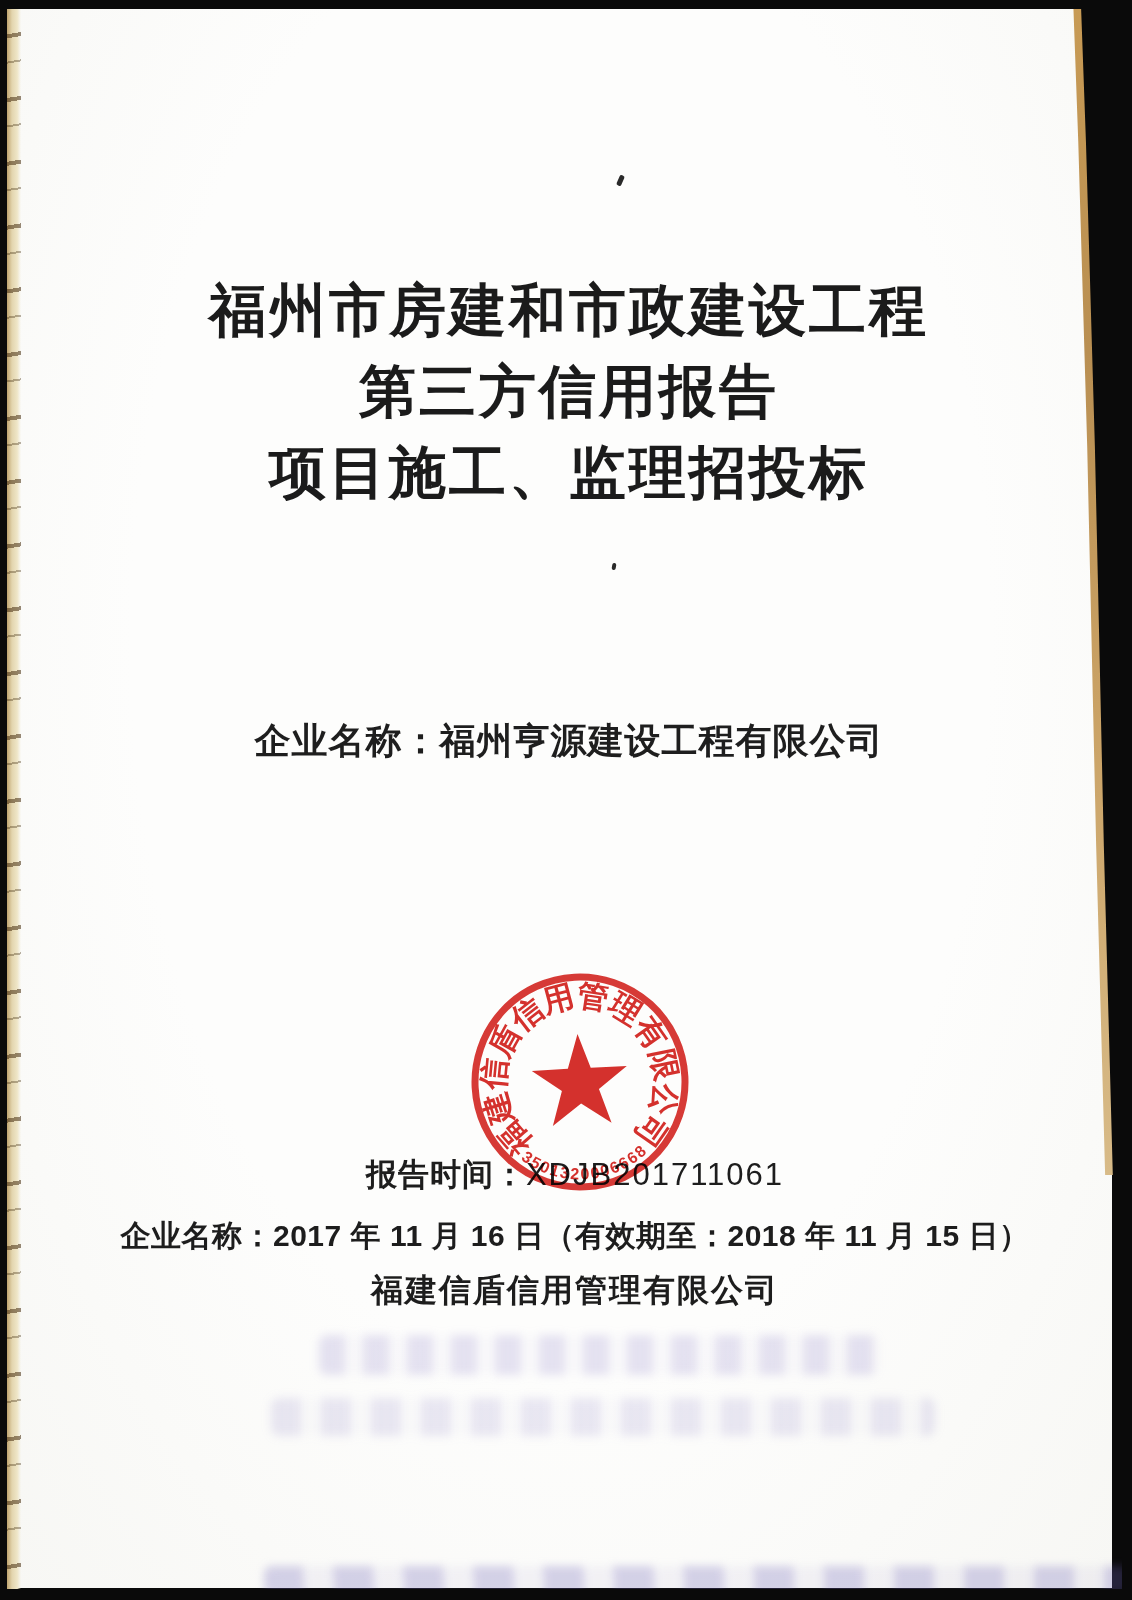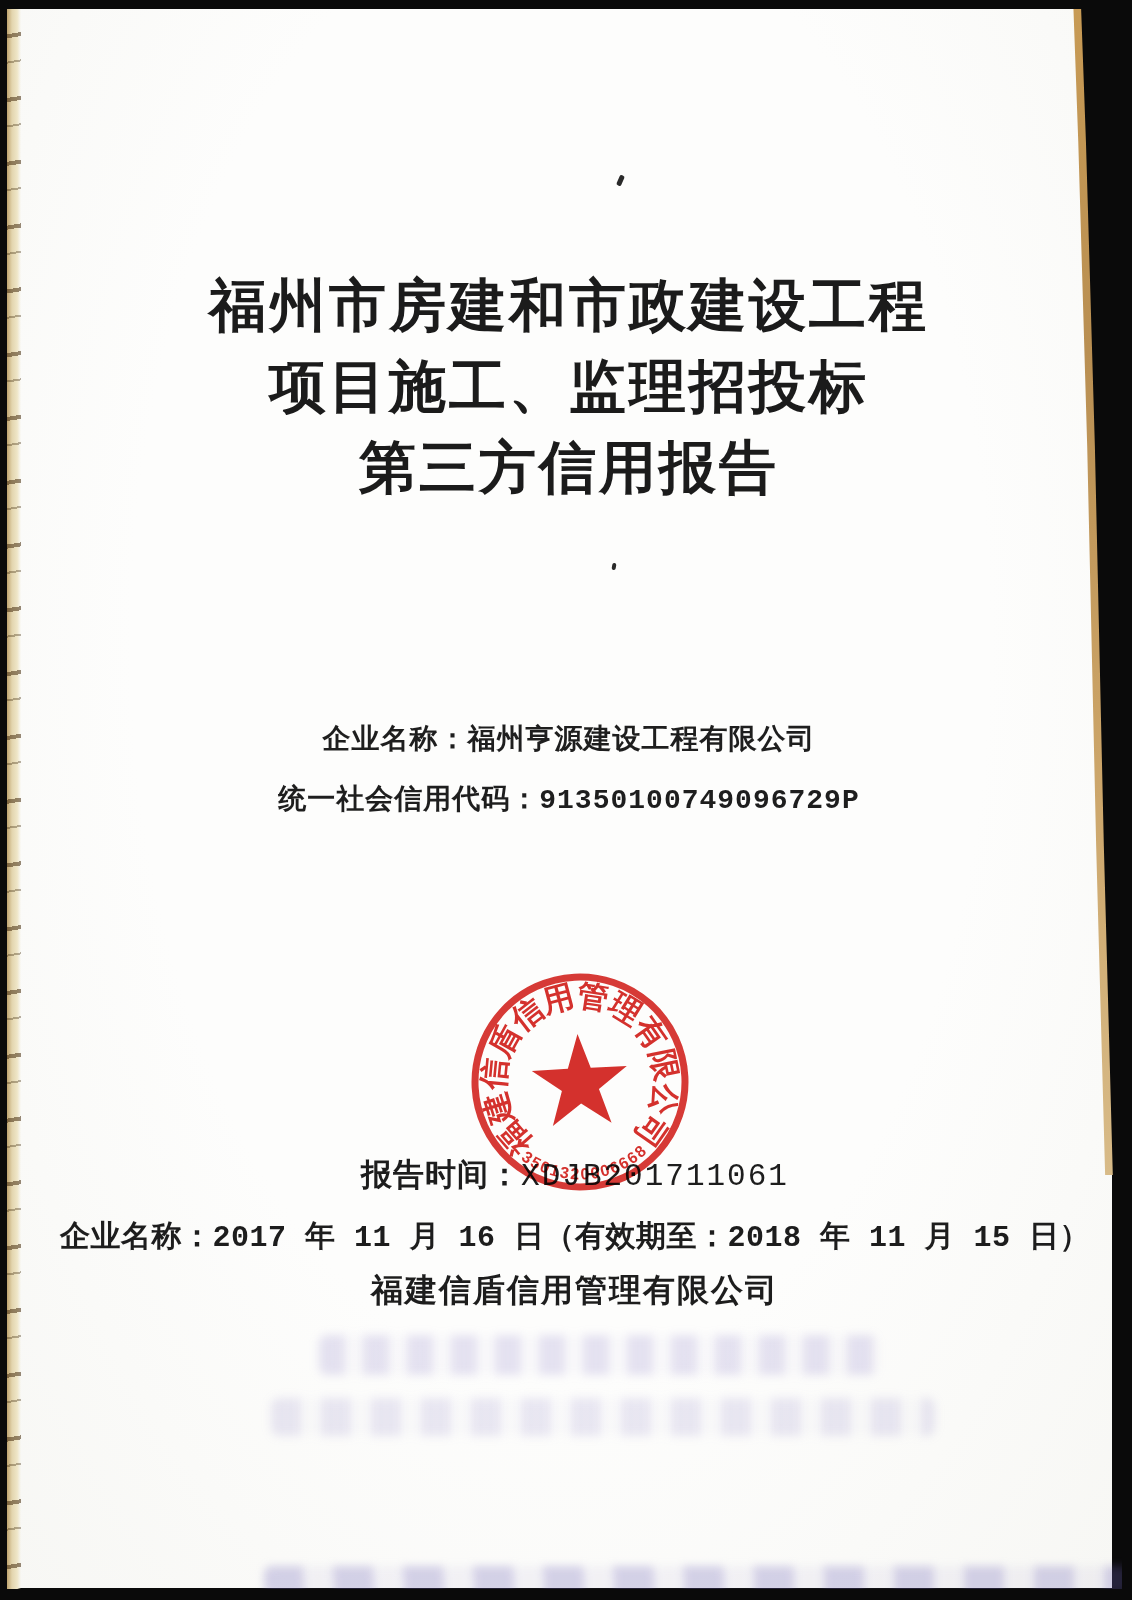--- a/index.html
+++ b/index.html
@@ -5,21 +5,20 @@
   html,body{margin:0;padding:0;}
   body{
     width:1132px;height:1600px;position:relative;overflow:hidden;
     background:#0a0a0a;
     font-family:"Liberation Sans","DejaVu Sans",sans-serif;
     color:#1d1d1d;
   }
   .paper{
     position:absolute;left:9px;top:8px;width:1103px;height:1580px;
     background:radial-gradient(ellipse at 50% 40%, #fdfdfc 55%, #f7f7f4 100%);
-    font-family:Liberation Mono, monospace;
   }
   
   .edge-left{
     position:absolute;left:6px;top:0;width:15px;height:1600px;z-index:5;
     background:
       repeating-linear-gradient(171deg,
         rgba(90,60,20,0) 0 34px, rgba(70,45,15,.55) 34px 38px,
         rgba(90,60,20,0) 38px 61px, rgba(60,40,10,.35) 61px 63px),
       linear-gradient(to right,#b89a62,#e3d5ae 40%,#efe6c8 75%,rgba(255,255,255,0));
   }
@@ -38,21 +37,21 @@
   .border-bottom{position:absolute;left:0;bottom:0;width:1132px;height:11px;background:#0a0a0a;z-index:8;}
   .border-right-thin{position:absolute;right:0;top:0;width:10px;height:1600px;background:#0a0a0a;z-index:8;}
   .border-left-thin{position:absolute;left:0;top:0;width:7px;height:1600px;background:#0a0a0a;z-index:8;}
 
   .title-block{
     position:absolute;left:0;top:262px;width:1120px;text-align:center;z-index:2;
     font-size:57px;font-weight:700;line-height:81px;letter-spacing:3px;color:#1b1b1b;
   }
   .company-block{
     position:absolute;left:0;top:703px;width:1120px;text-align:center;z-index:2;
-    font-size:28px;font-weight:600;line-height:60px;letter-spacing:1px;color:#1e1e1e;
+    font-size:36px;font-weight:600;line-height:60px;letter-spacing:1px;color:#1e1e1e;
   }
   .report-no-line{
     position:absolute;left:0;top:1146px;width:1132px;text-align:center;z-index:2;
     font-size:31px;font-weight:600;letter-spacing:1px;
   }
   .report-no-line .value{font-weight:500;letter-spacing:2px;}
   .report-date-line{
     position:absolute;left:0;top:1208px;width:1132px;text-align:center;z-index:2;
     font-size:30px;font-weight:600;letter-spacing:0.5px;
   }
@@ -81,30 +80,27 @@
   .speck-1{left:609px;top:167px;width:5px;height:11px;transform:rotate(24deg);border-radius:2px;}
   .speck-2{left:603px;top:555px;width:4px;height:7px;transform:rotate(10deg);border-radius:2px;}
 </style>
 </head>
 <body>
 
 <div class="paper">
 
   <div class="title-block">
     <div>福州市房建和市政建设工程</div>
+    <div>第三方信用报告</div>
     <div>项目施工、监理招投标</div>
-    <div>第三方信用报告</div>
   </div>
 
   <div class="company-block">
     <div>
       <span>企业名称：</span><span>福州亨源建设工程有限公司</span>
-    </div>
-    <div>
-      <span>统一社会信用代码：</span><span>91350100749096729P</span>
     </div>
   </div>
 
   <div class="report-no-line">
     <span>报告时间：</span><span class="value">XDJB201711061</span>
   </div>
 
   <div class="report-date-line">
     <span>企业名称：</span><span>2017 年 11 月 16 日（有效期至：2018 年 11 月 15 日）</span>
   </div>

